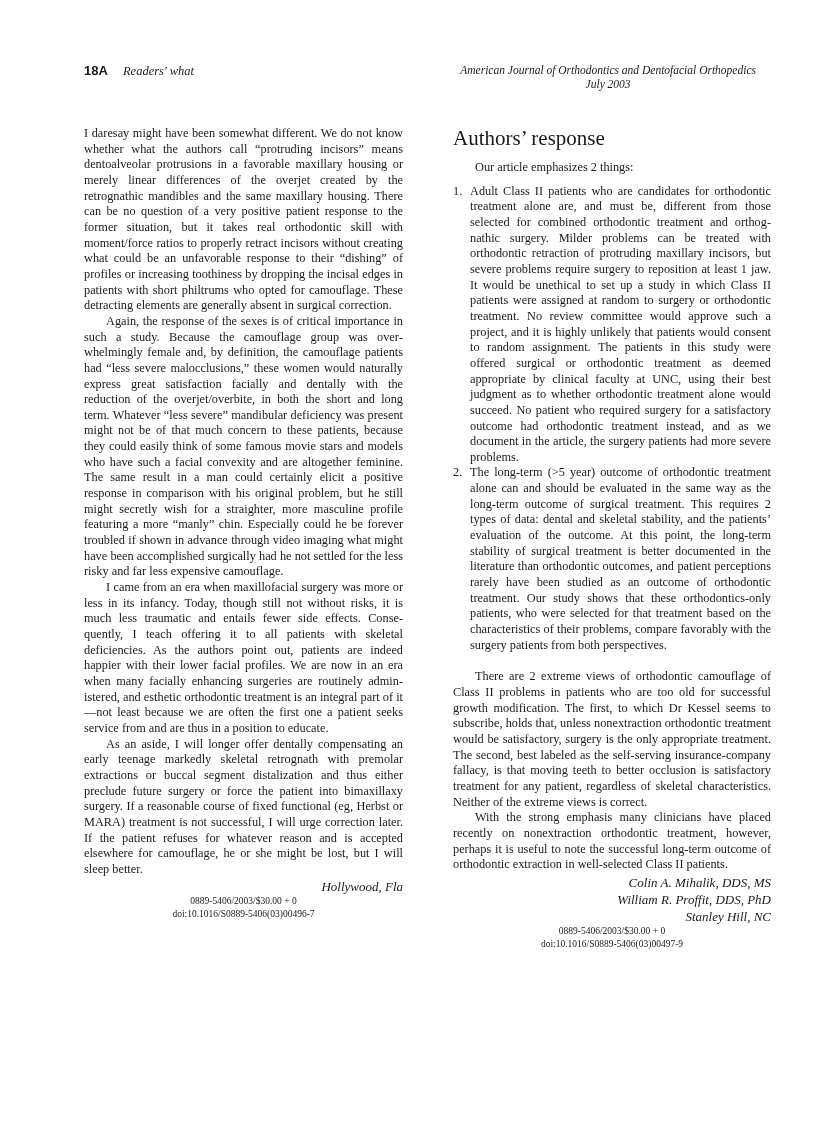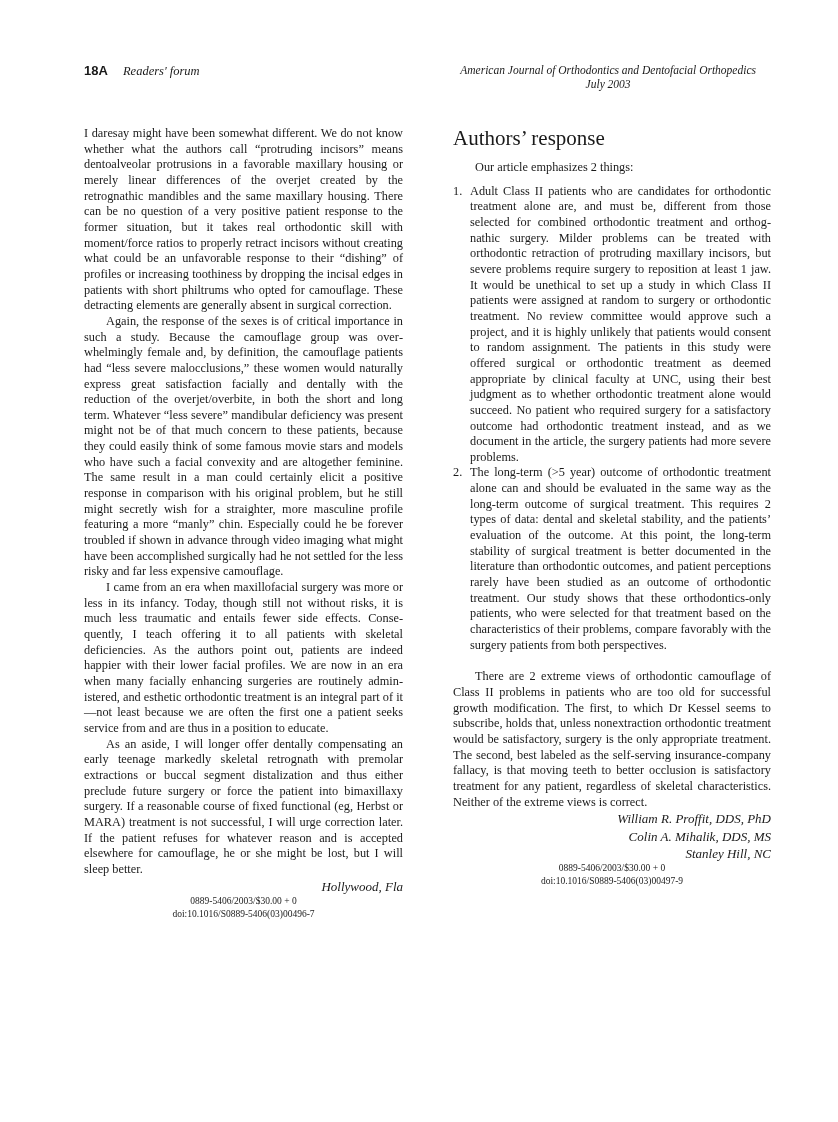--- a/index.html
+++ b/index.html
@@ -22,21 +22,21 @@
   .sig { text-align: right; font-style: italic; font-size: 13px; line-height: 17px; }
   .footer-code { font-size: 9.5px; line-height: 13px; text-align: center; }
   .gap { height: 8px; }
 </style>
 </head>
 <body>
 
 <div class="running-head">
   <div class="rh-left">
     <span class="rh-page">18A</span>
-    <span class="rh-section">Readers' forum</span>
+    <span class="rh-section">Readers' what</span>
   </div>
   <div class="rh-right">
     <div>American Journal of Orthodontics and Dentofacial Orthopedics</div>
     <div>July 2003</div>
   </div>
 </div>
 
 <div class="col col-left">
   <p>I daresay might have been somewhat different. We do not know whether what the authors call “protruding incisors” means dentoalveolar protrusions in a favorable maxillary housing or merely linear differences of the overjet created by the retrognathic mandibles and the same maxillary housing. There can be no question of a very positive patient response to the former situation, but it takes real orthodontic skill with moment/force ratios to properly retract incisors without cre­ating what could be an unfavorable response to their “dish­ing” of profiles or increasing toothiness by dropping the incisal edges in patients with short philtrums who opted for camouflage. These detracting elements are generally absent in surgical correction.</p>
   <p class="indent">Again, the response of the sexes is of critical importance in such a study. Because the camouflage group was over­whelmingly female and, by definition, the camouflage pa­tients had “less severe malocclusions,” these women would naturally express great satisfaction facially and dentally with the reduction of the overjet/overbite, in both the short and long term. Whatever “less severe” mandibular deficiency was present might not be of that much concern to these patients, because they could easily think of some famous movie stars and models who have such a facial convexity and are altogether feminine. The same result in a man could certainly elicit a positive response in comparison with his original problem, but he still might secretly wish for a straighter, more masculine profile featuring a more “manly” chin. Especially could he be forever troubled if shown in advance through video imaging what might have been accomplished surgically had he not settled for the less risky and far less expensive camouflage.</p>
@@ -57,20 +57,21 @@
       <span class="num">1.</span>
       <span>Adult Class II patients who are candidates for orthodontic treatment alone are, and must be, different from those selected for combined orthodontic treatment and orthog­nathic surgery. Milder problems can be treated with orthodontic retraction of protruding maxillary incisors, but severe problems require surgery to reposition at least 1 jaw. It would be unethical to set up a study in which Class II patients were assigned at random to surgery or ortho­dontic treatment. No review committee would approve such a project, and it is highly unlikely that patients would consent to random assignment. The patients in this study were offered surgical or orthodontic treatment as deemed appropriate by clinical faculty at UNC, using their best judgment as to whether orthodontic treatment alone would succeed. No patient who required surgery for a satisfactory outcome had orthodontic treatment instead, and as we document in the article, the surgery patients had more severe problems.</span>
     </li>
     <li>
       <span class="num">2.</span>
       <span>The long-term (&gt;5 year) outcome of orthodontic treatment alone can and should be evaluated in the same way as the long-term outcome of surgical treatment. This requires 2 types of data: dental and skeletal stability, and the patients’ evaluation of the outcome. At this point, the long-term stability of surgical treatment is better documented in the literature than orthodontic outcomes, and patient percep­tions rarely have been studied as an outcome of orthodon­tic treatment. Our study shows that these orthodontics-only patients, who were selected for that treatment based on the characteristics of their problems, compare favorably with the surgery patients from both perspectives.</span>
     </li>
   </ol>
   <div class="gap"></div>
   <p class="indent">There are 2 extreme views of orthodontic camouflage of Class II problems in patients who are too old for successful growth modification. The first, to which Dr Kessel seems to subscribe, holds that, unless nonextraction orthodontic treat­ment would be satisfactory, surgery is the only appropriate treatment. The second, best labeled as the self-serving insur­ance-company fallacy, is that moving teeth to better occlusion is satisfactory treatment for any patient, regardless of skeletal characteristics. Neither of the extreme views is correct.</p>
+  <p class="indent">With the strong emphasis many clinicians have placed recently on nonextraction orthodontic treatment, however, perhaps it is useful to note the successful long-term outcome of orthodontic extraction in well-selected Class II patients.</p>
+  <div class="sig" style="margin-top:1px;">Colin A. Mihalik, DDS, MS</div>
   <div class="sig">William R. Proffit, DDS, PhD</div>
-  <div class="sig" style="margin-top:1px;">Colin A. Mihalik, DDS, MS</div>
   <div class="sig">Stanley Hill, NC</div>
   <div class="footer-code">
     <div>0889-5406/2003/$30.00 + 0</div>
     <div>doi:10.1016/S0889-5406(03)00497-9</div>
   </div>
 </div>
 
 </body></html>

